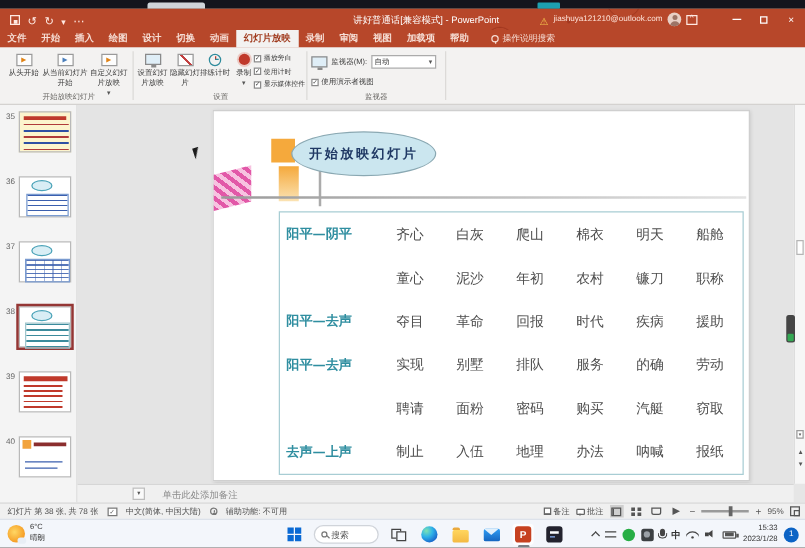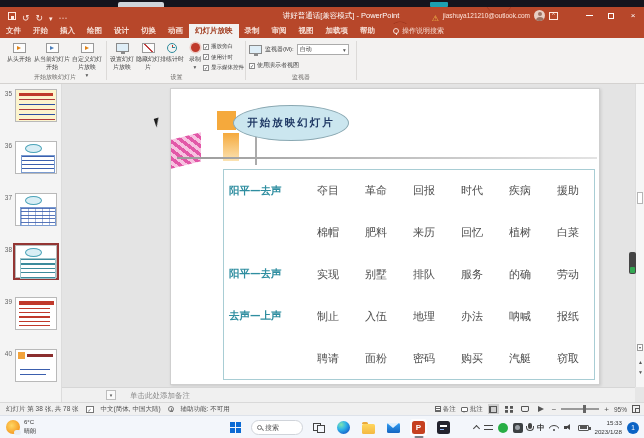--- a/index.html
+++ b/index.html
@@ -423,63 +423,72 @@
       <div class="osq1"></div>
       <div class="osq2"></div>
       <div class="mag-deco"></div>
       <div class="vline"></div>
       <div class="hline"></div>
       <div class="title-oval">
         <span>开始放映幻灯片</span>
       </div>
       <div class="tone-tbl" id="tone-table">
           <div class="trow">
+            <span class="tlab">阳平—阴平</span>
+            <span class="tword">齐心</span>
+            <span class="tword">白灰</span>
+            <span class="tword">爬山</span>
+            <span class="tword">棉衣</span>
+            <span class="tword">明天</span>
+            <span class="tword">船舱</span>
+          </div>
+          <div class="trow">
+            <span class="tlab"></span>
+            <span class="tword">童心</span>
+            <span class="tword">泥沙</span>
+            <span class="tword">年初</span>
+            <span class="tword">农村</span>
+            <span class="tword">镰刀</span>
+            <span class="tword">职称</span>
+          </div>
+          <div class="trow">
             <span class="tlab">阳平—去声</span>
             <span class="tword">夺目</span>
             <span class="tword">革命</span>
             <span class="tword">回报</span>
             <span class="tword">时代</span>
             <span class="tword">疾病</span>
             <span class="tword">援助</span>
-          </div>
-          <div class="trow">
-            <span class="tlab"></span>
-            <span class="tword">棉帽</span>
-            <span class="tword">肥料</span>
-            <span class="tword">来历</span>
-            <span class="tword">回忆</span>
-            <span class="tword">植树</span>
-            <span class="tword">白菜</span>
           </div>
           <div class="trow">
             <span class="tlab">阳平—去声</span>
             <span class="tword">实现</span>
             <span class="tword">别墅</span>
             <span class="tword">排队</span>
             <span class="tword">服务</span>
             <span class="tword">的确</span>
             <span class="tword">劳动</span>
           </div>
           <div class="trow">
+            <span class="tlab"></span>
+            <span class="tword">聘请</span>
+            <span class="tword">面粉</span>
+            <span class="tword">密码</span>
+            <span class="tword">购买</span>
+            <span class="tword">汽艇</span>
+            <span class="tword">窃取</span>
+          </div>
+          <div class="trow">
             <span class="tlab">去声—上声</span>
             <span class="tword">制止</span>
             <span class="tword">入伍</span>
             <span class="tword">地理</span>
             <span class="tword">办法</span>
             <span class="tword">呐喊</span>
             <span class="tword">报纸</span>
-          </div>
-          <div class="trow">
-            <span class="tlab"></span>
-            <span class="tword">聘请</span>
-            <span class="tword">面粉</span>
-            <span class="tword">密码</span>
-            <span class="tword">购买</span>
-            <span class="tword">汽艇</span>
-            <span class="tword">窃取</span>
           </div>
         </div>
     </div>
   </div>
 
   <div class="vscroll">
     <div class="vthumb"></div>
     <div class="scroll-box"></div>
     <div class="sarrow up"></div>
     <div class="sarrow dn"></div>

